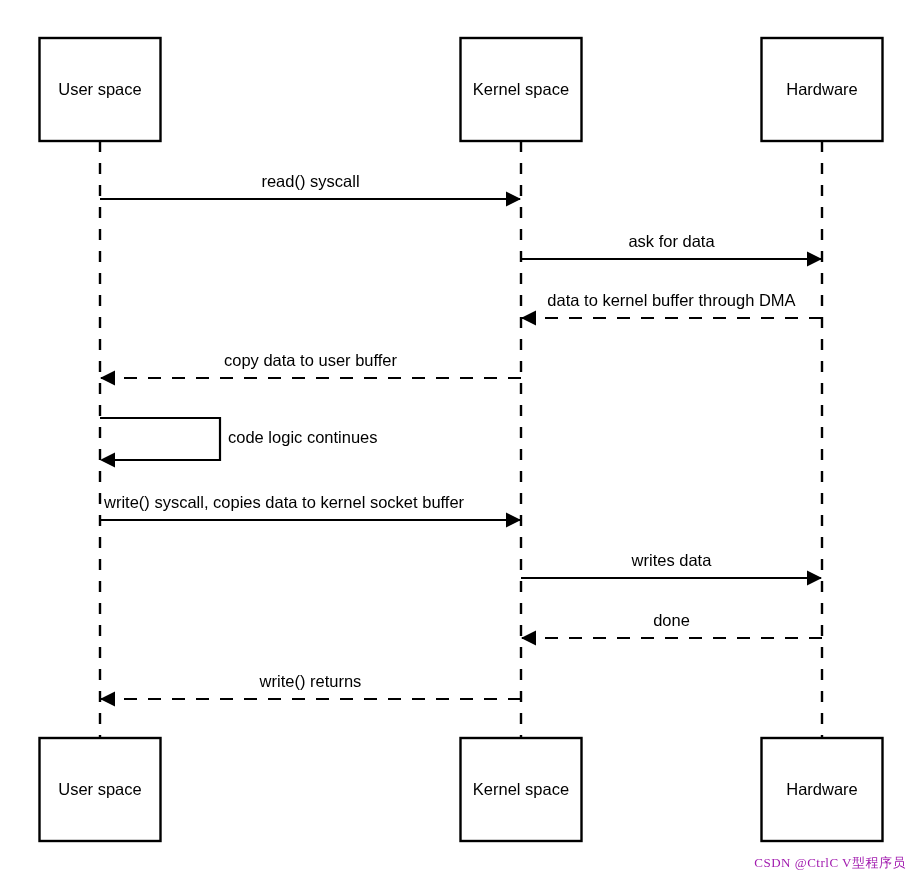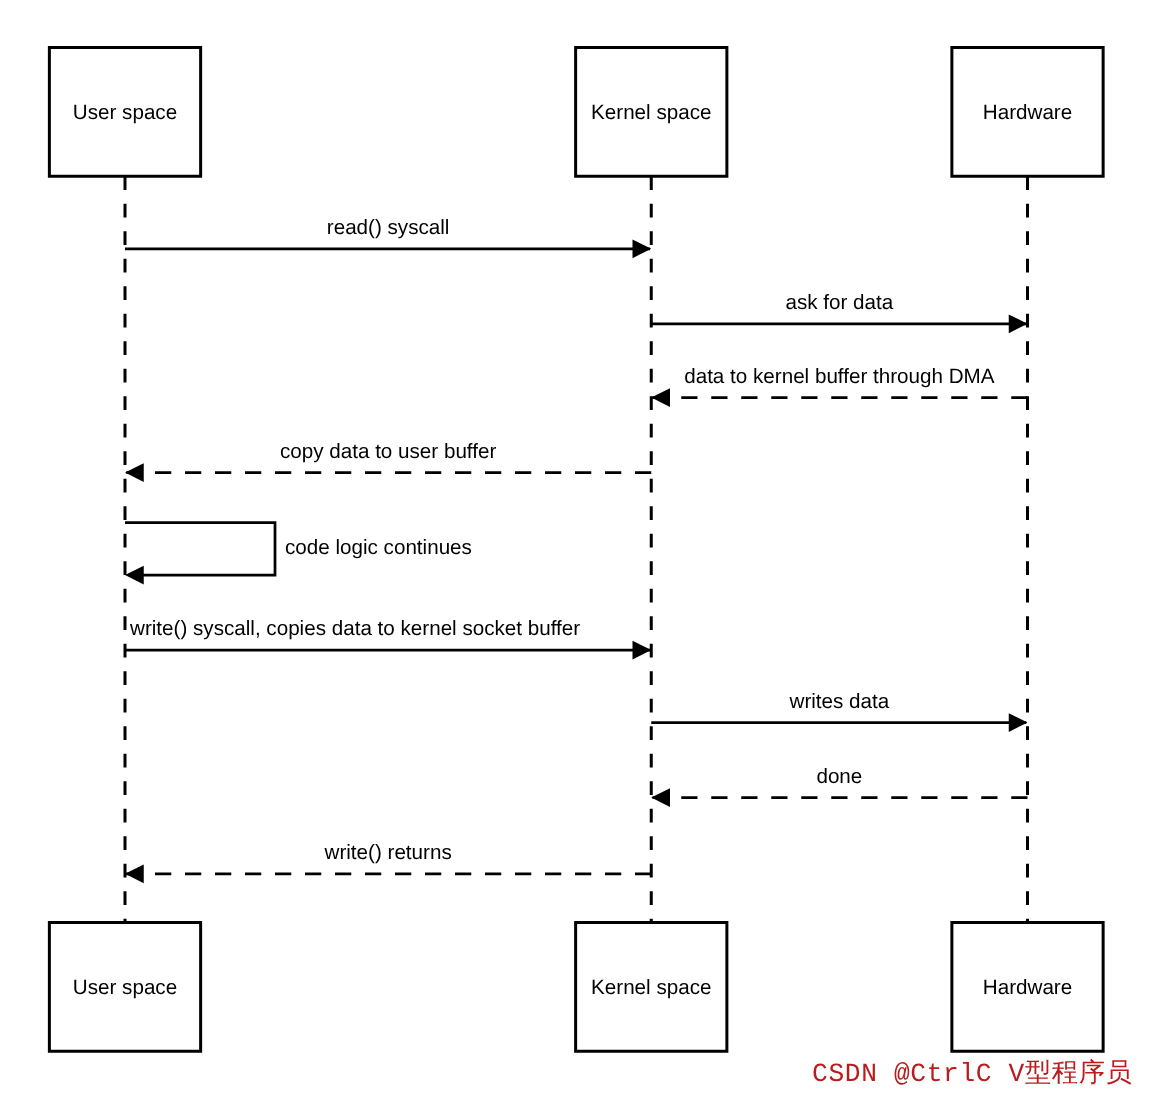--- a/index.html
+++ b/index.html
@@ -71,23 +71,23 @@
   .msg-label-left {
     font-family: "Liberation Sans", sans-serif;
     font-size: 16.5px;
     fill: #000000;
     text-anchor: start;
   }
   .watermark {
     position: absolute;
     right: 16px;
     bottom: 8px;
-    font-family: Liberation Mono, monospace;
-    font-size: 21px;
-    color: #b91c1c;
+    font-family: Liberation Serif, serif;
+    font-size: 13px;
+    color: #a21caf;
     letter-spacing: 0.5px;
     white-space: nowrap;
     user-select: none;
   }
 </style>
 </head>
 <body>
 
 <div id="canvas">
 

